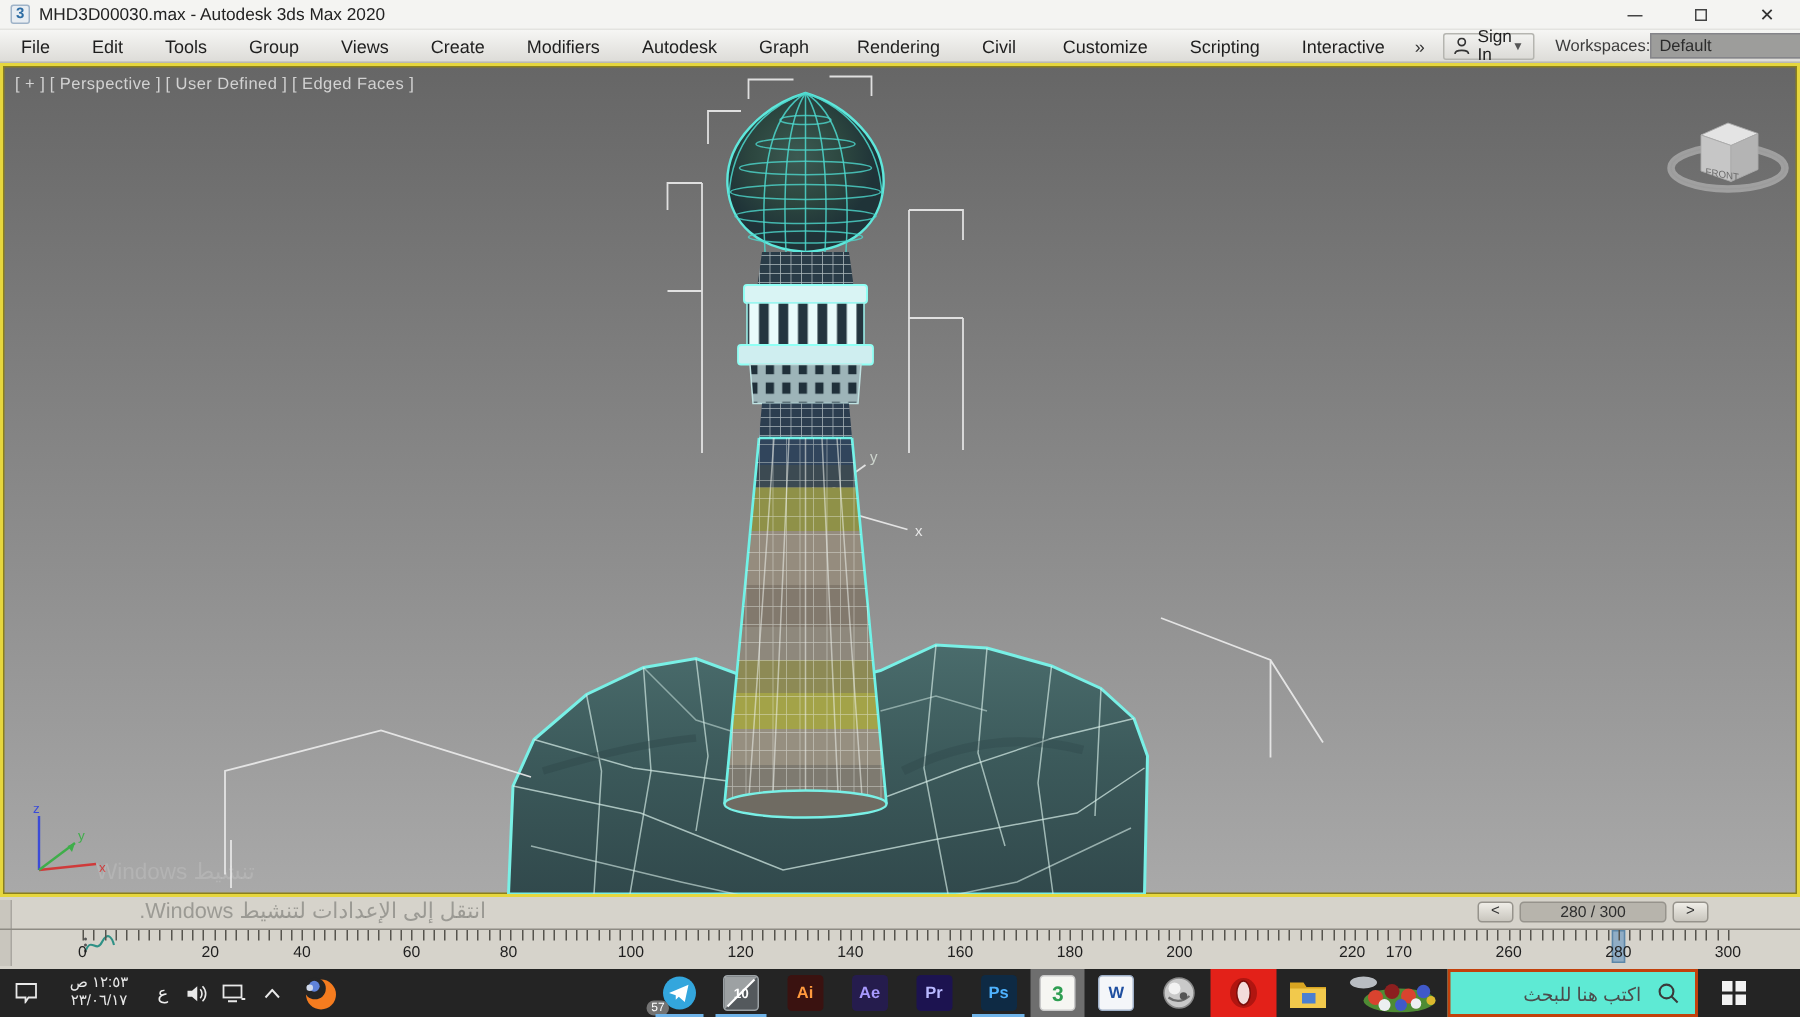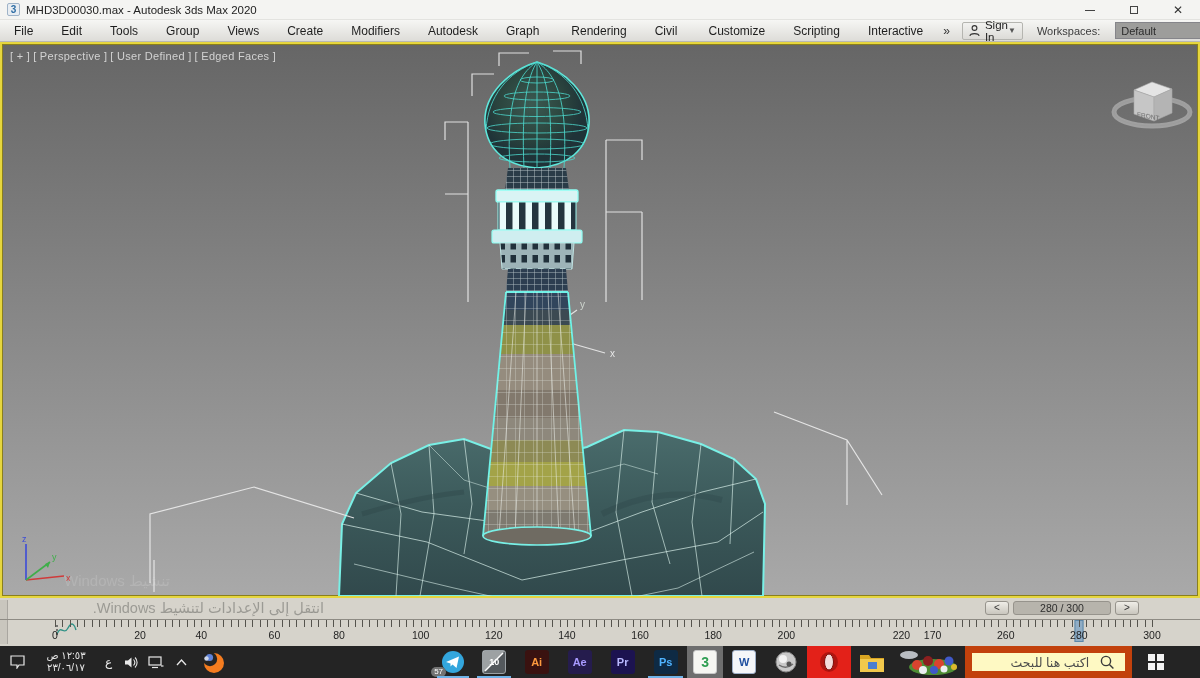--- a/index.html
+++ b/index.html
@@ -27,21 +27,21 @@
     display:flex; align-items:center; font-size:12px; color:#1e1e1e;}
   #menu-items { display:flex; }
   .menu-item { padding:0 14px; height:22px; line-height:22px; cursor:default; }
   #menu-overflow { padding:0 6px; color:#333; font-size:12px;}
   #signin { display:flex; align-items:center; height:18px; margin-left:6px; padding:0 6px;
     border:1px solid #b5b5b0; background:linear-gradient(#f2f2f0,#dcdbd7); border-radius:2px; width:96px;}
   #signin svg { margin-right:5px;}
   #signin .lbl { font-size:11.5px; flex:1;}
   .dd-arrow { font-size:8px; color:#555; }
   #workspaces { display:flex; align-items:center; margin-left:14px; }
-  #workspaces .wlbl { font-size:11px; color:#3c3c3c; margin-right:15px;}
+  #workspaces .wlbl { font-size:11px; color:#3c3c3c; margin-right:0;}
   #ws-select { width:118px; height:17px; background:#9d9d9b; border:1px solid #85858a;
     color:#2b2b2b; font-size:11px; line-height:16px; padding:0 5px; display:flex; justify-content:space-between; align-items:center;}
 
   
   #viewport { left:0; top:42px; width:1200px; height:556px;
     background:linear-gradient(#666666,#a9a9a9);
     border:2px solid #e6d63e; box-shadow:inset 0 0 0 1px #8a7f1d; }
   #vp-label { left:8px; top:6px; font-size:11px; color:#d2d2d2; letter-spacing:.3px;}
   #vp-label span { margin-right:3px; cursor:default;}
   #vp-watermark { left:62px; top:528px; font-size:15px; color:rgba(255,255,255,.14); direction:rtl;}
@@ -71,21 +71,21 @@
   .underline { position:absolute; bottom:0; left:4px; right:4px; height:2px; background:#6fb3e8;}
   .tile { width:24px; height:24px; border-radius:3px; display:flex; align-items:center; justify-content:center;
     font-weight:bold; font-size:11px; }
   #tray { display:flex; align-items:center; height:32px; }
   #clock { color:#e8e8e8; font-size:10px; text-align:center; line-height:1.25; direction:rtl; margin:0 6px; width:52px;}
   #lang-ind { color:#eee; font-size:12px; margin:0 7px;}
   .tray-gap { width:8px; }
   #tm-badge { position:absolute; left:-2px; bottom:1px; background:#737373; color:#fff; font-size:8px;
     padding:0 3px; border-radius:6px; line-height:10px;}
   #max-active { background:#6e6e6e; width:36px; }
-  #search-box { width:167px; height:32px; background:#fef9c3; border:7px solid #c2410c;
+  #search-box { width:167px; height:32px; background:#5eead4; border:2px solid #c2410c;
     display:flex; align-items:center; justify-content:flex-end; direction:ltr;}
   #search-text { color:#4c4c4c; font-size:12.5px; direction:rtl; margin-right:6px;}
   #start-btn { width:48px; height:32px; display:flex; align-items:center; justify-content:center;}
   .winlogo { display:grid; grid-template-columns:7px 7px; grid-template-rows:7px 7px; gap:1.5px;}
   .winlogo div { background:#f2f2f2; }
 </style>
 </head>
 <body>
 
 <div id="stage">

